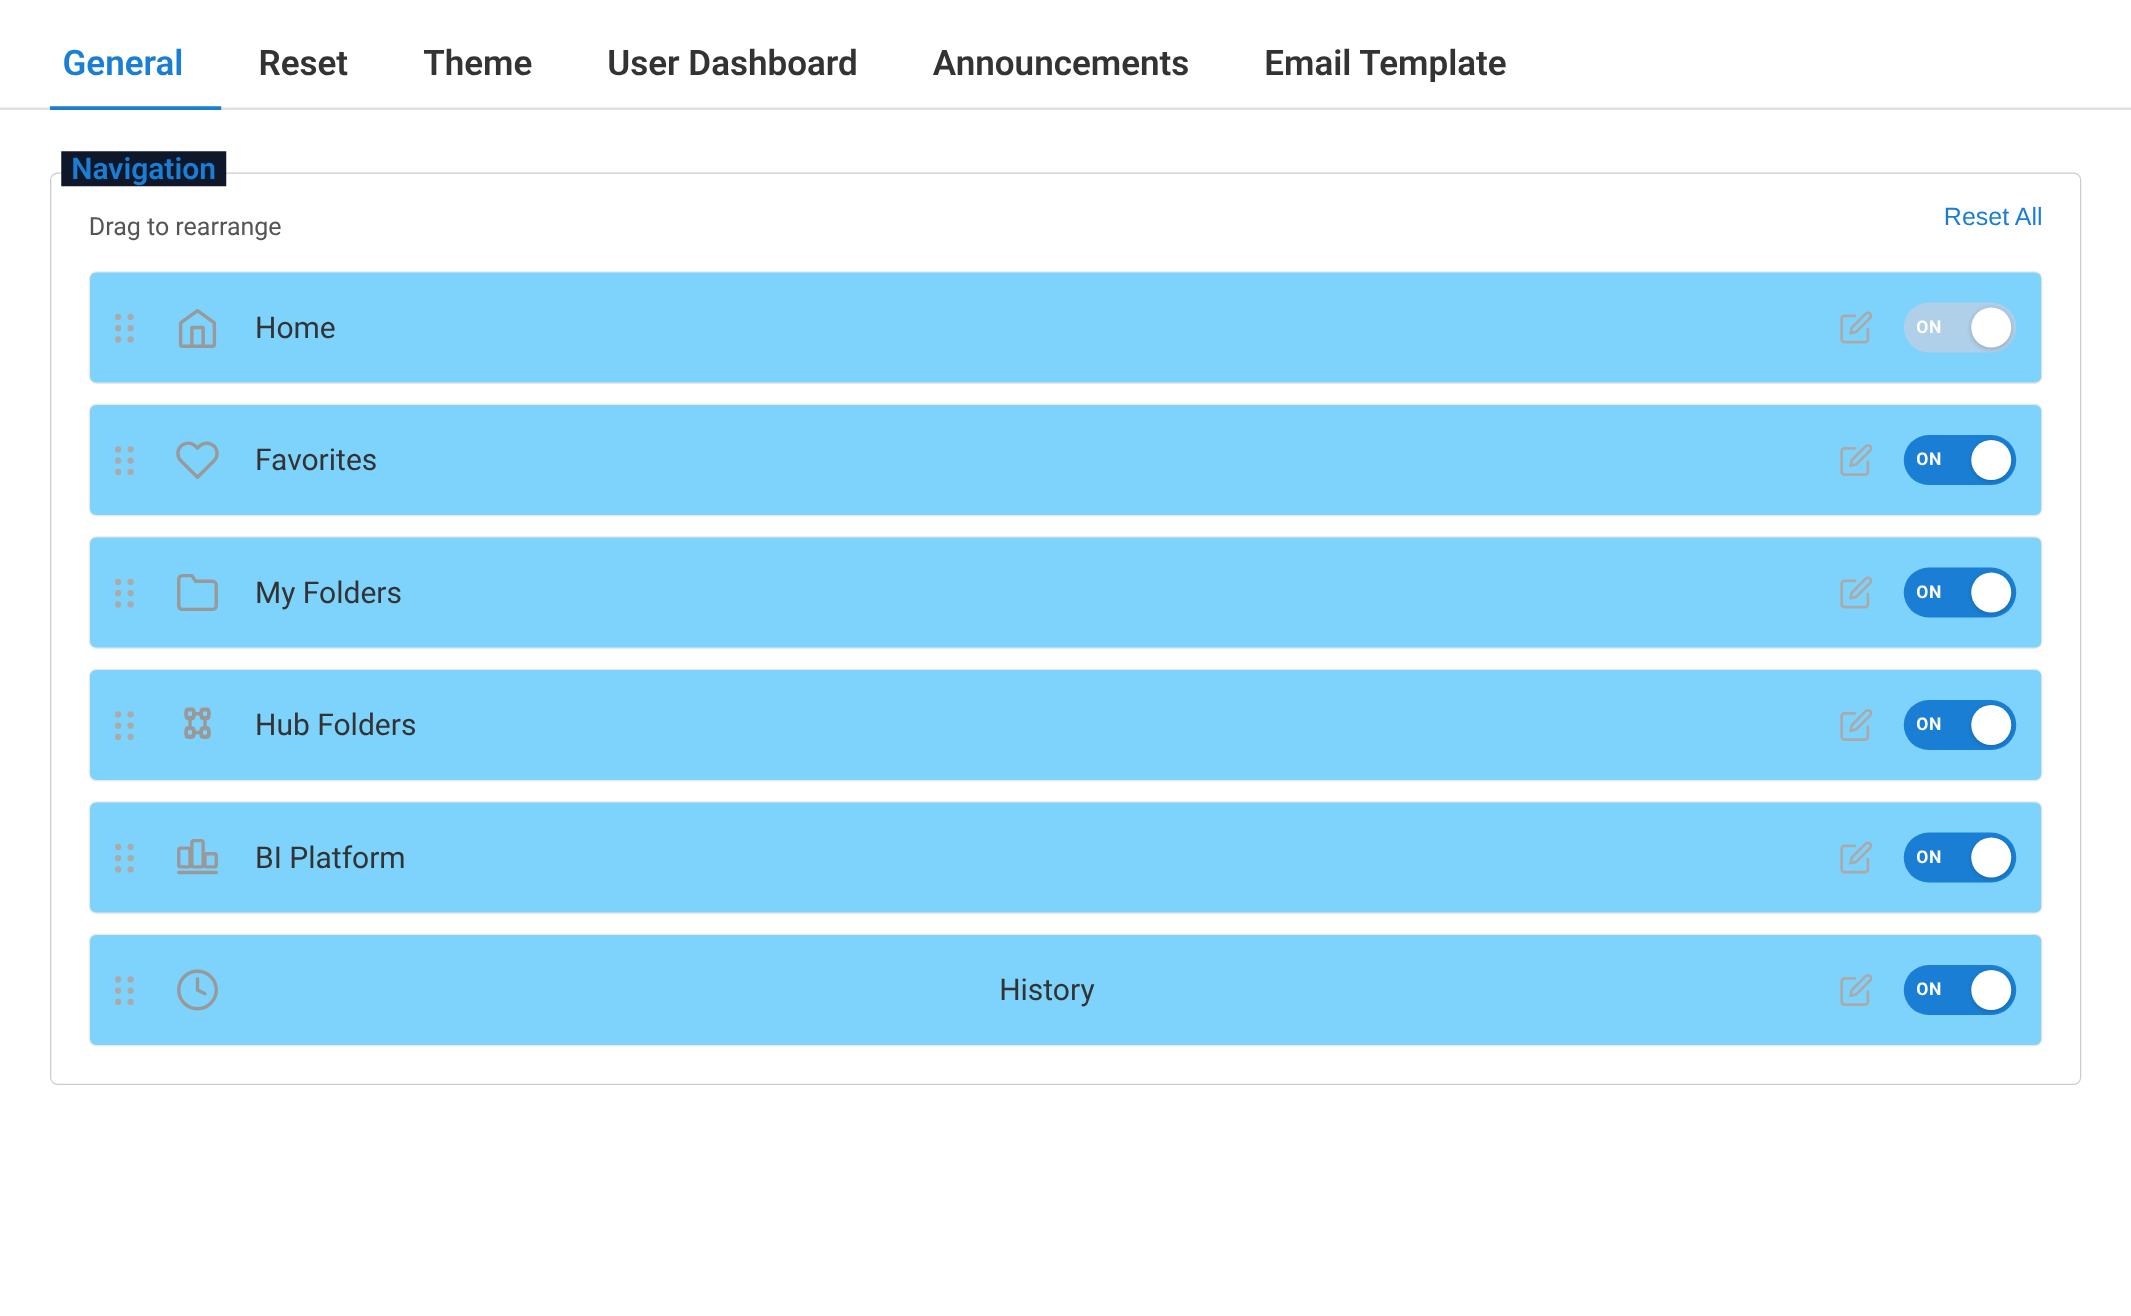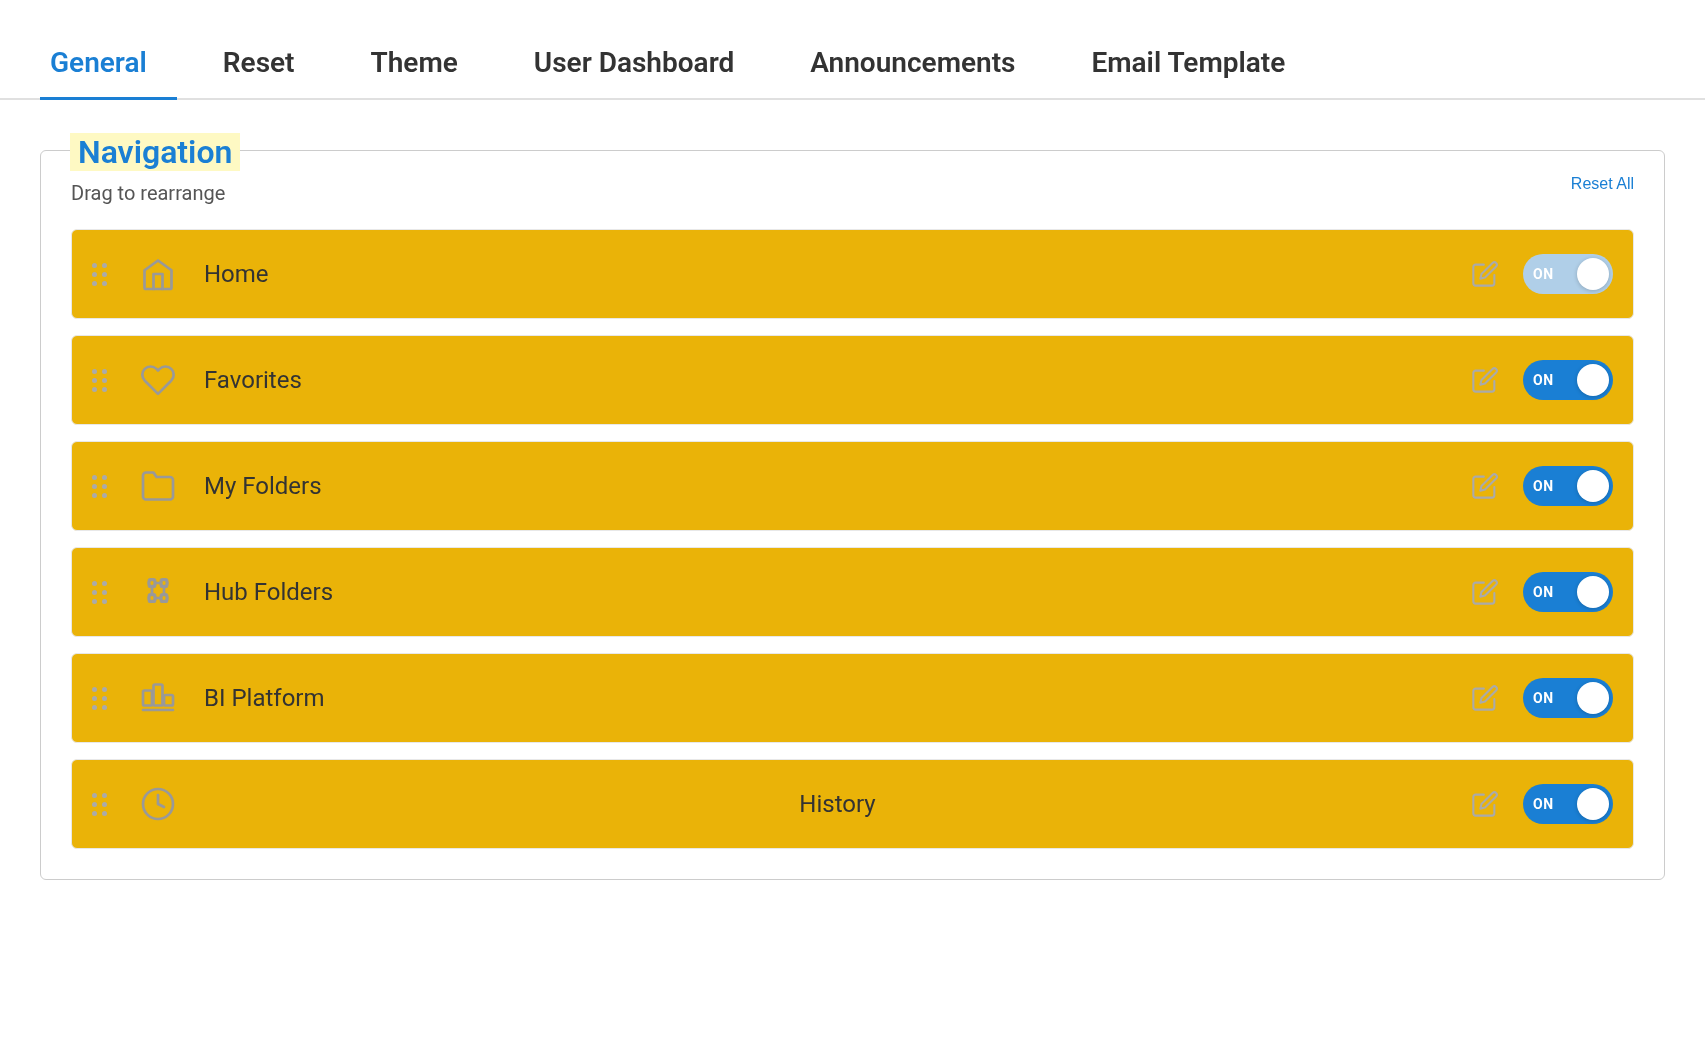--- a/index.html
+++ b/index.html
@@ -10,22 +10,22 @@
       width: 1705px;
       min-height: 1053px;
     }
 
     
     .tab-bar {
       display: flex;
       align-items: flex-end;
       border-bottom: 2px solid #e0e0e0;
       padding: 0 40px;
-      height: 100px;
-      gap: 16px;
+      height: 88px;
+      gap: 0;
     }
     .tab-item {
       font-size: 28px;
       font-weight: 600;
       color: #333;
       padding: 0 30px 18px 30px;
       cursor: pointer;
       border-bottom: 3px solid transparent;
       margin-bottom: -2px;
       white-space: nowrap;
@@ -47,51 +47,51 @@
     .nav-section {
       border: 1.5px solid #ccc;
       border-radius: 6px;
       padding: 30px 30px 30px 30px;
       position: relative;
       margin-top: 10px;
     }
     .nav-section-title {
       position: absolute;
       top: -18px;
-      left: 29px;
-      background: #fef9c3;
+      left: 8px;
+      background: #0f172a;
       padding: 0 8px;
       color: #1a7fd4;
-      font-size: 32px;
+      font-size: 24px;
       font-weight: 600;
     }
 
     .drag-hint {
       font-size: 20px;
       color: #555;
       margin-bottom: 24px;
     }
 
     .reset-all {
       position: absolute;
       top: 24px;
       right: 30px;
       color: #1a7fd4;
-      font-size: 16px;
+      font-size: 20px;
       font-weight: 500;
       cursor: pointer;
       background: none;
       border: none;
     }
 
     
     .nav-item {
       display: flex;
       align-items: center;
-      background: #eab308;
+      background: #7dd3fc;
       border-radius: 6px;
       padding: 18px 20px;
       margin-bottom: 16px;
       border: 1px solid #e8e8e8;
     }
     .nav-item:last-child {
       margin-bottom: 0;
       text-align: center;
     }
 

